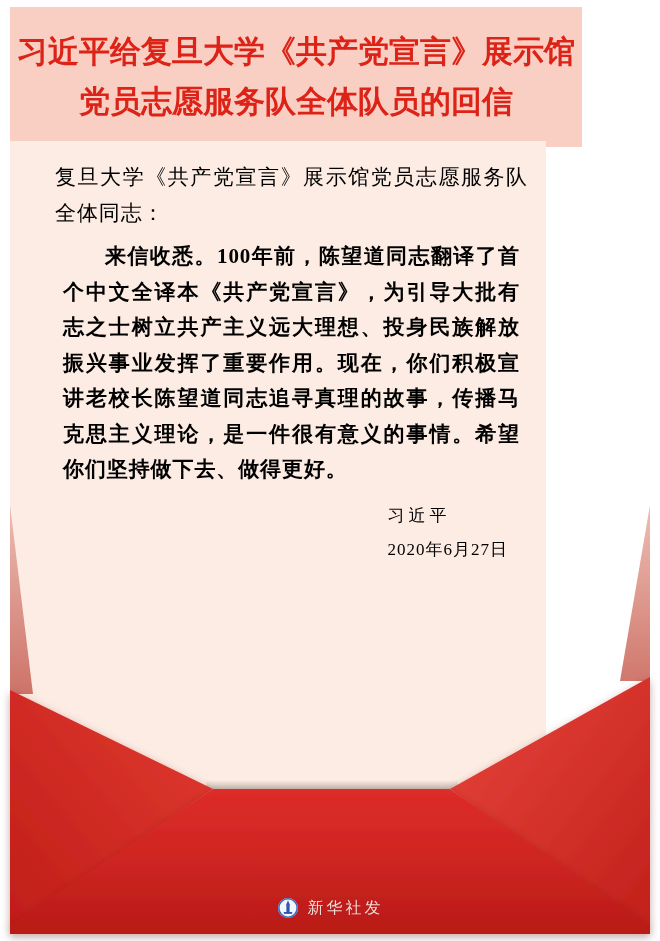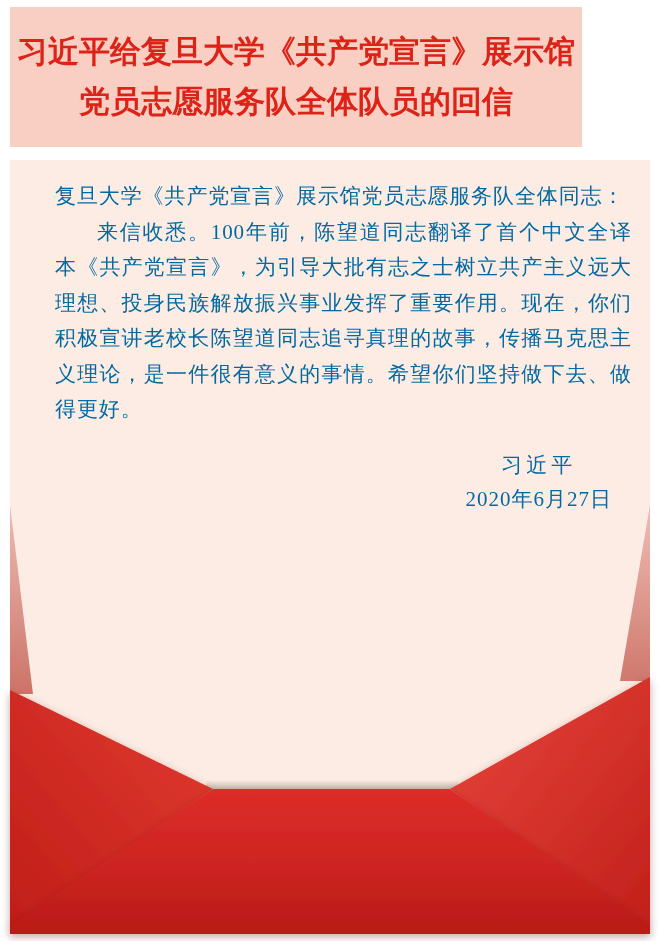--- a/index.html
+++ b/index.html
@@ -15,37 +15,37 @@
     display:flex;flex-direction:column;justify-content:center;align-items:center;
     gap:6px;
   }
   .banner .t{
     color:#dd2318;font-weight:700;font-size:31px;line-height:44px;
     letter-spacing:0px;white-space:nowrap;
     font-family:"Liberation Serif","DejaVu Serif",serif;
   }
   
   .paper{
-    position:absolute;left:10px;top:160px;width:640px;height:655px;
+    position:absolute;left:10px;top:141px;width:536px;height:655px;
     background:#fcece3;
     box-sizing:border-box;
     padding:19px 18px 0 45px;
-    color:#0369a1;
+    color:#000000;
   }
   .paper .body-text{
     font-size:21px;line-height:35.5px;letter-spacing:0.9px;
     text-align:justify;text-justify:inter-character;
   }
   .paper .salutation{margin:0;}
-  .paper p.para{margin:0;text-indent:2em;}
+  .paper p.para{margin:8px;text-indent:2em;font-weight:bold;}
   .sign-block{
-    margin-top:20px;margin-right:20px;
-    display:flex;flex-direction:column;align-items:center;
+    margin-top:3px;margin-right:20px;
+    display:flex;flex-direction:column;
     float:right;
-    font-size:21px;line-height:34px;letter-spacing:1px;
+    font-size:17px;line-height:34px;letter-spacing:1px;
   }
   .sign-block .name{letter-spacing:4px;}
   
   .envelope-svg{position:absolute;left:0;top:0;width:660px;height:941px;pointer-events:none;}
   
   .credit{
     position:absolute;left:0;right:0;top:897px;
     display:flex;justify-content:center;align-items:center;gap:9px;
   }
   .credit .emblem{width:22px;height:22px;display:block;}
@@ -110,14 +110,24 @@
     <polygon points="650,505 650,681 620,681" fill="url(#gPaleR)"></polygon>
 
     <rect x="206" y="780" width="252" height="9" fill="url(#gPaperShadow)"></rect>
 
     <polygon filter="url(#soft)" points="10,690 213,789 10,928 10,934 10,934" fill="url(#gTriL)"></polygon>
     <polygon filter="url(#soft)" points="650,677 450,789 650,928" fill="url(#gTriR)"></polygon>
 
     <polygon filter="url(#soft)" points="213,789 450,789 650,925 650,934 10,934 10,925" fill="url(#gFlap)"></polygon>
   </svg>
 
+  <div class="credit">
+    <svg class="emblem" viewBox="0 0 22 22" aria-hidden="true">
+      <circle cx="11" cy="11" r="10" fill="#f2f6ff"></circle>
+      <circle cx="11" cy="11" r="9.2" fill="none" stroke="#3f6bc0" stroke-width="1.6"></circle>
+      <rect x="9.4" y="8.5" width="3.2" height="8" fill="#2f55a8"></rect>
+      <polygon points="11,3.2 13.2,8.8 8.8,8.8" fill="#2f55a8"></polygon>
+      <rect x="6.8" y="15" width="8.4" height="1.8" fill="#2f55a8"></rect>
+    </svg>
+    <span class="label">新华社发</span>
+  </div>
 
 </div>
 
 </body></html>

